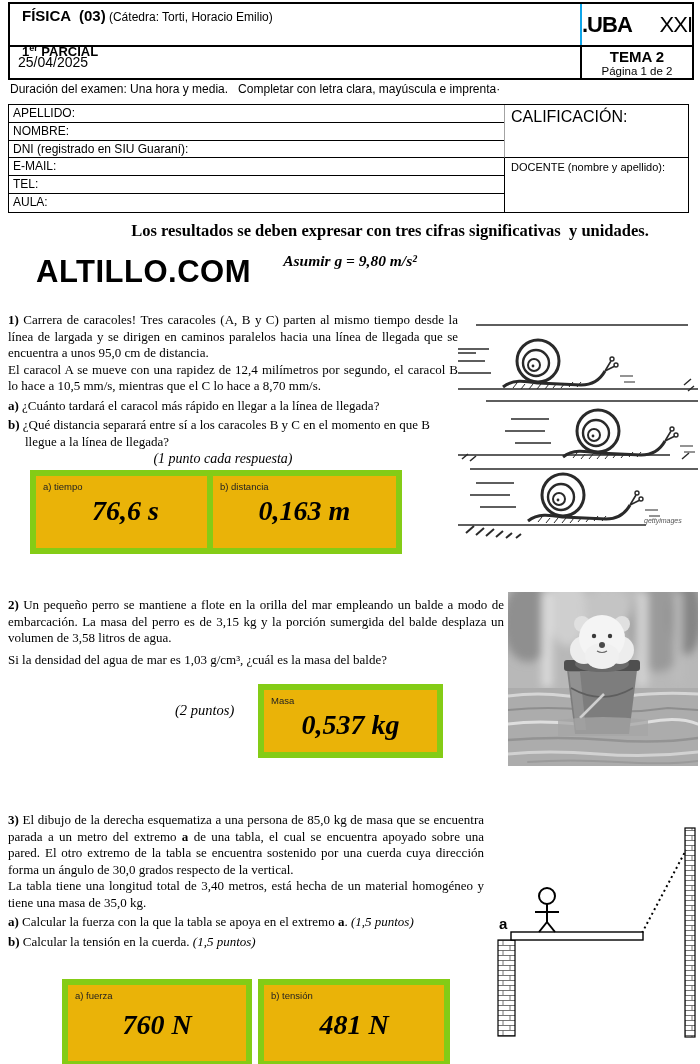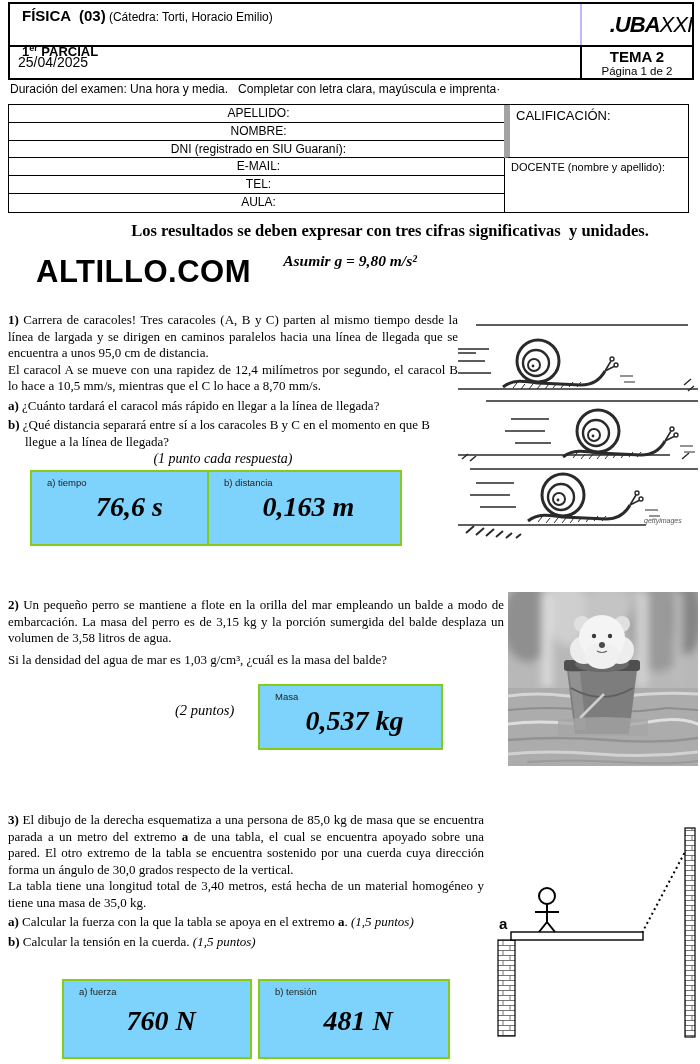--- a/index.html
+++ b/index.html
@@ -12,54 +12,54 @@
 
   
   .hdr{position:absolute;left:8px;top:2px;width:682px;height:74px;border:2px solid #000;
        display:grid;grid-template-columns:1fr 112px;grid-template-rows:41px 1fr;
        font-family:"Liberation Sans",sans-serif;}
   .hc1{padding:3px 0 0 12px;}
   .hc1 .l1{font-size:12px;}
   .hc1 .course{font-size:15px;font-weight:bold;}
   .hc1 .l2{font-size:13px;font-weight:bold;margin-top:19px;}
   .hc1 sup{font-size:9px;}
-  .hc2{border-left:2px solid #c4b5fd;display:flex;align-items:center;justify-content:flex-end;font-style:italic;}
+  .hc2{border-left:2px solid #0ea5e9;display:flex;align-items:center;justify-content:space-between;}
   .logo-b{font-size:22px;font-weight:bold;letter-spacing:-1px;}
   .logo-l{font-size:22px;font-weight:normal;letter-spacing:-1px;}
   .hc3{border-top:2px solid #000;padding:7px 0 0 8px;font-size:14px;}
   .hc4{border-left:2px solid #000;border-top:2px solid #000;text-align:center;padding-top:1px;}
   .tema{font-size:15px;font-weight:bold;}
   .pagen{font-size:11.5px;margin-top:0px;}
 
   .duracion{position:absolute;left:10px;top:82px;font-size:12px;}
 
   
   .ft{position:absolute;left:8px;top:104px;width:679px;border:1px solid #000;
       display:grid;grid-template-columns:495px 1fr;grid-template-rows:repeat(6,17.8px);
       font-family:"Liberation Sans",sans-serif;}
-  .fl{grid-column:1;border-bottom:1px solid #000;font-size:12px;padding:1px 0 0 4px;text-align:center;}
+  .fl{grid-column:1;border-bottom:1px solid #000;font-size:12px;padding:1px 0 0 4px;}
   .fl.nob{border-bottom:none;}
-  .fr1{grid-column:2;grid-row:1/4;border-left:6px solid #a3a3a3;border-bottom:1px solid #000;
-       font-size:13px;padding:3px 0 0 6px;}
+  .fr1{grid-column:2;grid-row:1/4;border-left:1px solid #a3a3a3;border-bottom:1px solid #000;
+       font-size:16px;padding:3px 0 0 6px;}
   .fr2{grid-column:2;grid-row:4/7;border-left:1px solid #000;font-size:11px;padding:3px 0 0 6px;}
 
   .notice1{position:absolute;left:16px;top:221px;width:700px;text-align:center;
            font-weight:bold;font-size:16.5px;padding-left:24px;}
   .notice2{position:absolute;left:0;top:252px;width:700px;text-align:center;
            font-weight:bold;font-style:italic;font-size:15.5px;}
   .watermark{position:absolute;left:36px;top:254px;font-family:"Liberation Sans",sans-serif;
              font-weight:bold;font-size:31px;letter-spacing:0.5px;}
 
   .body{font-size:13px;line-height:16.5px;}
   .just{text-align:justify;}
   .hang{padding-left:17px;text-indent:-17px;margin-top:3px;}
   .p1text{position:absolute;left:8px;top:312px;width:450px;}
   .pts-center{text-align:center;width:430px;font-style:italic;margin-top:1px;font-size:14px;}
 
-  .ansbox{position:absolute;background:#7dd3fc;border:2px solid #84cc16;padding-left:8px;}
+  .ansbox{position:absolute;background:#eab308;border:6px solid #84cc16;}
   .boxlabel{font-family:"Liberation Sans",sans-serif;font-size:9.5px;color:#222;margin:5px 0 0 7px;}
   .boxval{text-align:center;font-weight:bold;font-style:italic;font-size:28px;margin-top:3px;}
 
   .p2text{position:absolute;left:8px;top:597px;width:496px;}
   .p2pts{position:absolute;left:175px;top:702px;font-style:italic;font-size:14.5px;}
 
   .p3text{position:absolute;left:8px;top:812px;width:476px;}
   .ptsi{font-style:italic;}
 
   svg text{font-family:"Liberation Sans",sans-serif;}

